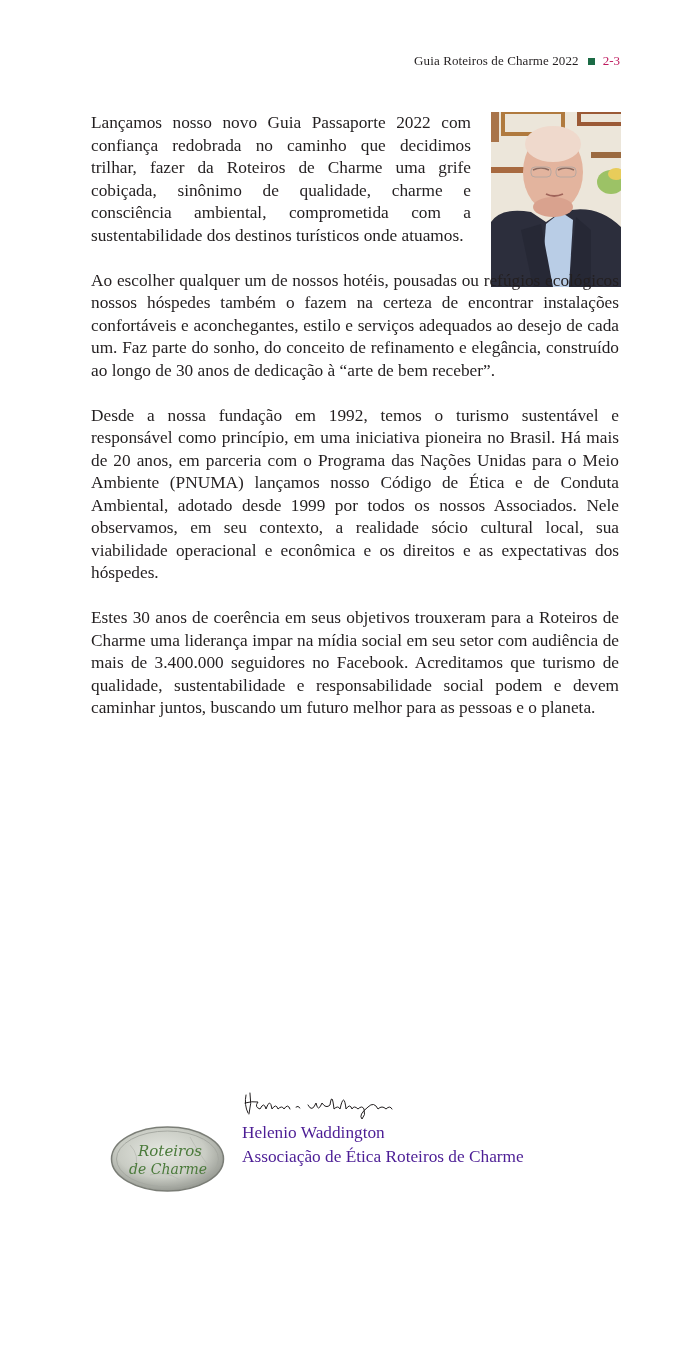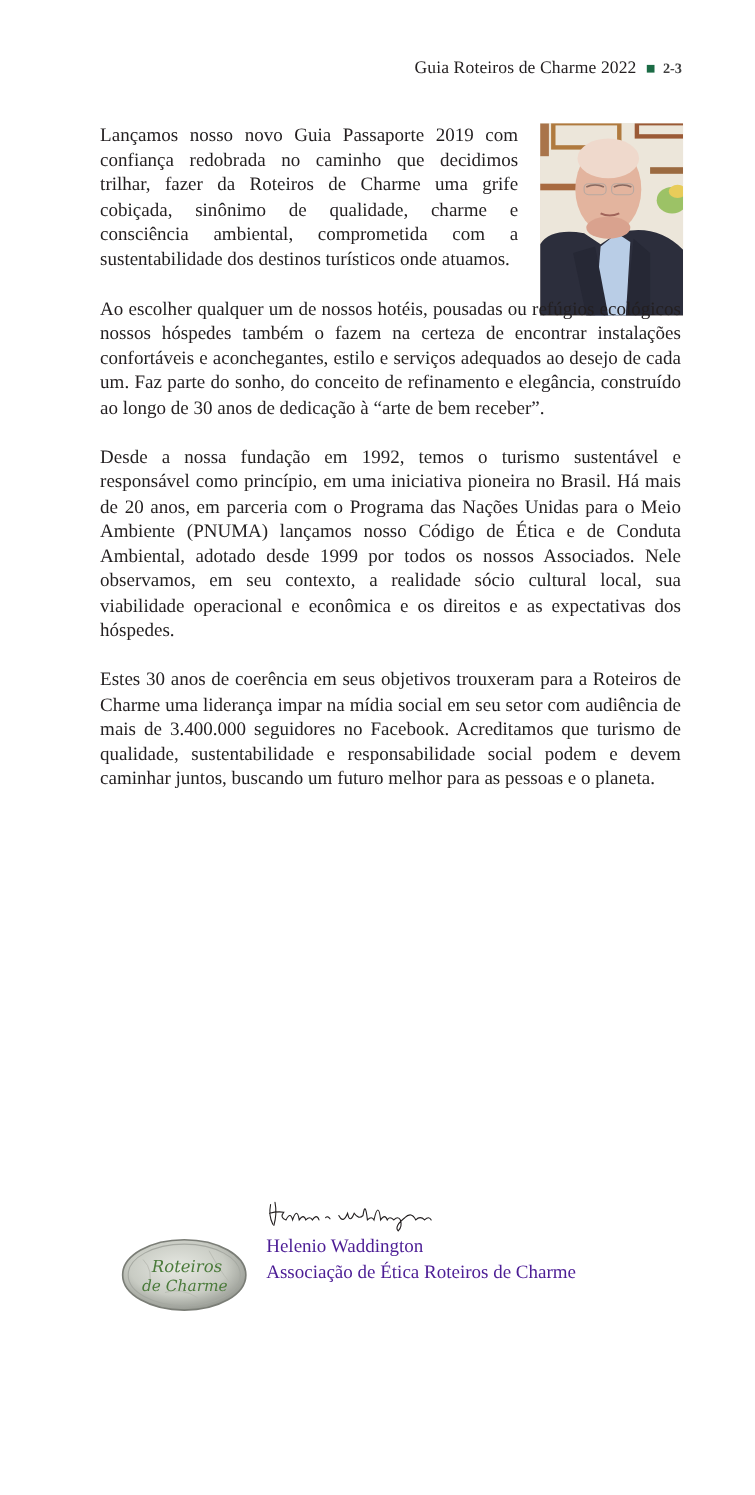--- a/index.html
+++ b/index.html
@@ -4,23 +4,23 @@
   <style>
     * { margin: 0; padding: 0; box-sizing: border-box; }
     html, body { width: 686px; height: 1359px; background: #ffffff; overflow: hidden; }
     body { position: relative; font-family: "DejaVu Serif", "Liberation Serif", serif; color: #231f20; }
 
     .header {
       position: absolute; top: 53px; right: 66px;
       display: flex; align-items: center; gap: 6px;
       font-family: "Liberation Serif", "DejaVu Serif", serif;
     }
-    .header .guide-title { font-size: 16px; color: #231f20; letter-spacing: 0.1px; }
+    .header .guide-title { font-size: 13px; color: #231f20; letter-spacing: 0.1px; }
     .header .square { width: 7px; height: 7px; background: #1b6b45; display: inline-block; margin: 0 2px 0 3px; }
-    .header .page-num { font-size: 13px; font-weight: bold; color: #404040; }
+    .header .page-num { font-size: 13px; font-weight: normal; color: #be185d; }
 
     .letter {
       position: absolute; left: 91px; top: 112px; width: 528px;
       font-family: "Liberation Serif", "DejaVu Serif", serif;
       font-size: 17.3px; line-height: 22.5px; color: #231f20;
     }
     .letter p { margin-bottom: 22.5px; text-align: justify; }
     .letter p.first-para { width: 380px; }
     .letter p.greeting { margin-bottom: 22.5px; }
 
@@ -68,21 +68,21 @@
     <path d="M42 58 Q50 54 58 58" stroke="#8a6a60" stroke-width="1.5" fill="none"></path>
     <path d="M67 58 Q75 54 83 58" stroke="#8a6a60" stroke-width="1.5" fill="none"></path>
     <rect x="40" y="55" width="20" height="10" rx="4" fill="none" stroke="#b8a8a0" stroke-width="1"></rect>
     <rect x="65" y="55" width="20" height="10" rx="4" fill="none" stroke="#b8a8a0" stroke-width="1"></rect>
     <path d="M55 82 Q63 86 72 82" stroke="#a0645a" stroke-width="1.8" fill="none"></path>
     <ellipse cx="62" cy="95" rx="20" ry="10" fill="#d9a28e"></ellipse>
   </svg>
 </div>
 
 <div class="letter">
-  <p class="first-para">Lançamos nosso novo Guia Passaporte 2019 com confiança redobrada no caminho que decidimos trilhar, fazer da Roteiros de Charme uma grife cobiçada, sinônimo de qualidade, charme e consciência ambiental, comprometida com a sustentabilidade dos destinos turísticos onde atuamos.</p>
+  <p class="first-para">Lançamos nosso novo Guia Passaporte 2022 com confiança redobrada no caminho que decidimos trilhar, fazer da Roteiros de Charme uma grife cobiçada, sinônimo de qualidade, charme e consciência ambiental, comprometida com a sustentabilidade dos destinos turísticos onde atuamos.</p>
   <p>Ao escolher qualquer um de nossos hotéis, pousadas ou refúgios ecológicos nossos hóspedes também o fazem na certeza de encontrar instalações confortáveis e aconchegantes, estilo e serviços adequados ao desejo de cada um. Faz parte do sonho, do conceito de refinamento e elegância, construído ao longo de 30 anos de dedicação à “arte de bem receber”.</p>
   <p>Desde a nossa fundação em 1992, temos o turismo sustentável e responsável como princípio, em uma iniciativa pioneira no Brasil. Há mais de 20 anos, em parceria com o Programa das Nações Unidas para o Meio Ambiente (PNUMA) lançamos nosso Código de Ética e de Conduta Ambiental, adotado desde 1999 por todos os nossos Associados. Nele observamos, em seu contexto, a realidade sócio cultural local, sua viabilidade operacional e econômica e os direitos e as expectativas dos hóspedes.</p>
   <p>Estes 30 anos de coerência em seus objetivos trouxeram para a Roteiros de Charme uma liderança impar na mídia social em seu setor com audiência de mais de 3.400.000 seguidores no Facebook. Acreditamos que turismo de qualidade, sustentabilidade e responsabilidade social podem e devem caminhar juntos, buscando um futuro melhor para as pessoas e o planeta.</p>
 </div>
 
 <div class="signature-block">
   <svg class="signature-svg" width="190" height="34" viewBox="0 0 190 34">
     <path d="M4 8 Q2 18 6 26 M8 6 Q10 16 7 27 M3 16 Q10 14 16 15 Q12 20 18 22 Q22 14 24 22 Q28 10 30 22 Q34 16 36 22 Q40 18 42 22 Q46 16 48 22 M54 20 Q56 18 58 21 M66 18 Q70 26 74 16 Q76 26 80 16 Q84 22 88 18 Q90 4 92 22 Q96 18 98 22 Q102 4 104 22 Q108 16 110 22 Q112 18 116 22 Q120 18 122 22 Q124 28 120 32 Q116 28 126 20 Q132 14 136 22 Q140 18 144 22 Q148 18 150 22" fill="none" stroke="#231f20" stroke-width="1" stroke-linecap="round"></path>
   </svg>
 </div>

